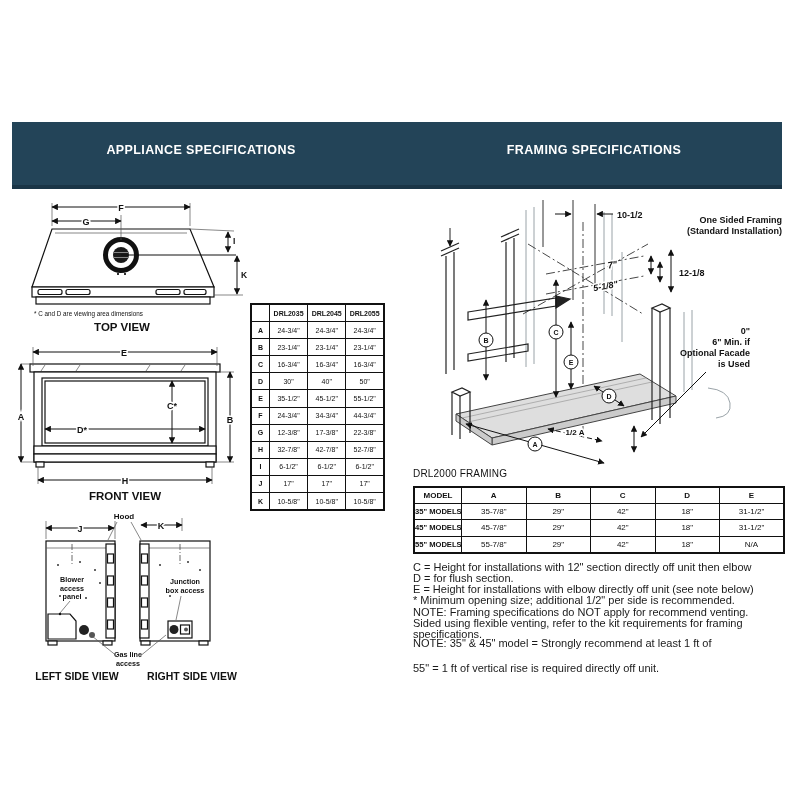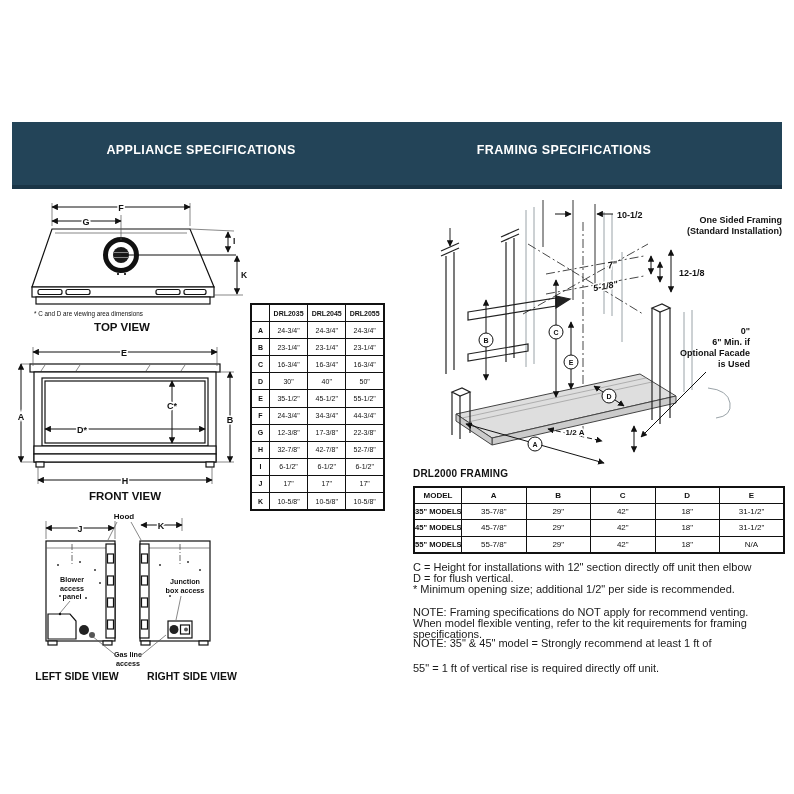--- a/index.html
+++ b/index.html
@@ -2,37 +2,37 @@
 <html><head>
 <meta charset="utf-8">
 <style>
   html,body{margin:0;padding:0;}
   body{width:794px;height:794px;background:#fff;font-family:"Liberation Sans",sans-serif;}
   .page{position:relative;width:794px;height:794px;background:#fff;overflow:hidden;}
   .bar{position:absolute;left:12px;top:122px;width:770px;height:63px;background:#234458;border-bottom:4px solid #1a3546;}
   .bar-title{position:absolute;top:21px;transform:translateX(-50%);color:#fff;font-weight:bold;
              font-size:12.5px;letter-spacing:.4px;white-space:nowrap;}
   .bar-title.left{left:189px;}
-  .bar-title.right{left:552px;text-align:center;}
+  .bar-title.right{left:582px;text-align:center;}
 
   .spec-table{position:absolute;border-collapse:collapse;table-layout:fixed;background:#fff;color:#111;}
   .spec-table th,.spec-table td{border:1px solid #111;text-align:center;vertical-align:middle;padding:0;white-space:nowrap;overflow:hidden;}
   .spec-table thead th{font-weight:bold;}
   .spec-table .rowhead{font-weight:bold;}
 
   .appliance-table{left:250px;top:303px;width:135px;font-size:7px;border:2px solid #111;}
   .appliance-table th,.appliance-table td{height:16.1px;}
   .appliance-table th:first-child{width:17px;}
 
   .framing-table{left:413px;top:486px;width:372px;font-size:8px;border:2px solid #111;}
   .framing-table th,.framing-table td{height:15.2px;text-align:center;}
   .framing-table th:first-child{width:46px;}
   .framing-table .rowhead{font-size:7.6px;}
 
-  .framing-title{position:absolute;left:413px;top:468px;font-size:10px;font-weight:bold;color:#111;letter-spacing:.2px;}
+  .framing-title{position:absolute;left:413px;top:468px;font-size:10px;font-weight:normal;color:#111;letter-spacing:.2px;}
   .notes{position:absolute;left:413px;width:375px;font-size:11px;line-height:11px;color:#1a1a1a;}
   .notes-legend{top:562px;}
   .notes-flex{top:607px;}
   .notes-rise{top:638px;}
   .notes-55{top:663px;}
 
   .diagram{position:absolute;}
   svg text{font-family:"Liberation Sans",sans-serif;fill:#111;}
   svg text.halo{paint-order:stroke;stroke:#fff;stroke-width:3px;fill:#111;}
   .dimline{stroke:#111;stroke-width:1;fill:none;}
@@ -435,26 +435,27 @@
           <td>29"</td>
           <td>42"</td>
           <td>18"</td>
           <td>N/A</td>
         </tr>
       </tbody>
     </table>
 
   <div class="notes notes-legend">
       <div>C = Height for installations with 12" section directly off unit then elbow</div>
-      <div>D = for flush vertical.</div>
+      <div>D = for flush section.</div>
+      <div>E = Height for installations with elbow directly off unit (see note below)</div>
       <div>* Minimum opening size; additional 1/2" per side is recommended.</div>
     </div>
   <div class="notes notes-flex">
       <div>NOTE: Framing specifications do NOT apply for recommend venting.</div>
-      <div>When model flexible venting, refer to the kit requirements for framing specifications.</div>
+      <div>Sided using flexible venting, refer to the kit requirements for framing specifications.</div>
     </div>
   <div class="notes notes-rise">
       <div>NOTE: 35" &amp; 45" model = Strongly recommend at least 1 ft of</div>
     </div>
   <div class="notes notes-55">
       <div>55" = 1 ft of vertical rise is required directly off unit.</div>
     </div>
 
 </div>
 

